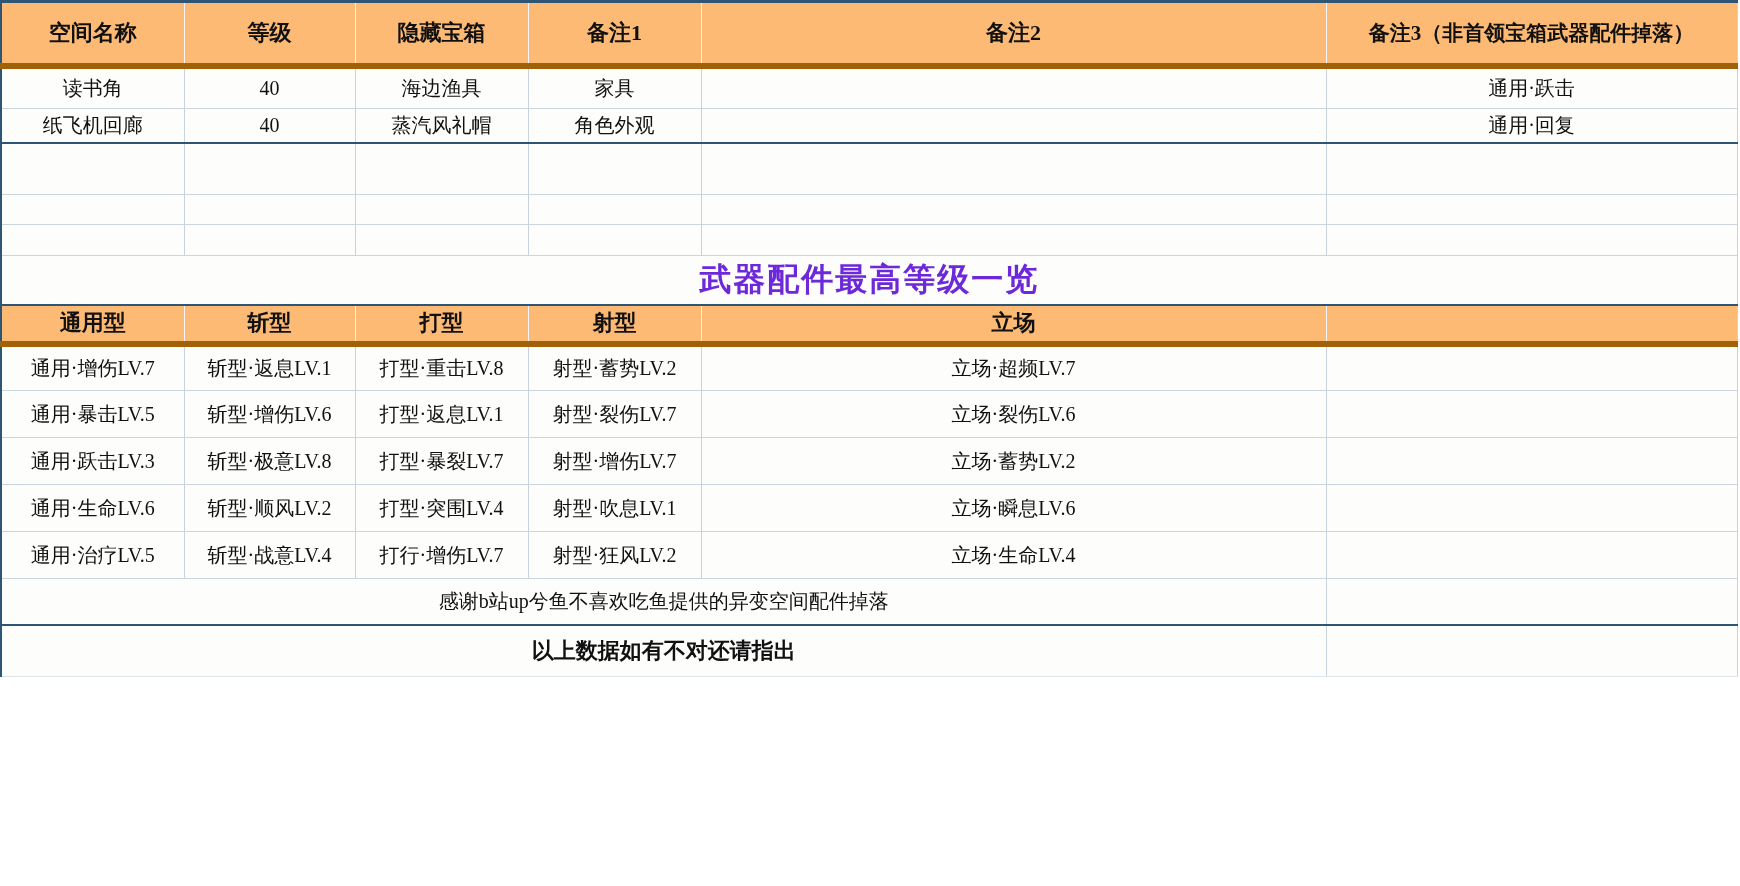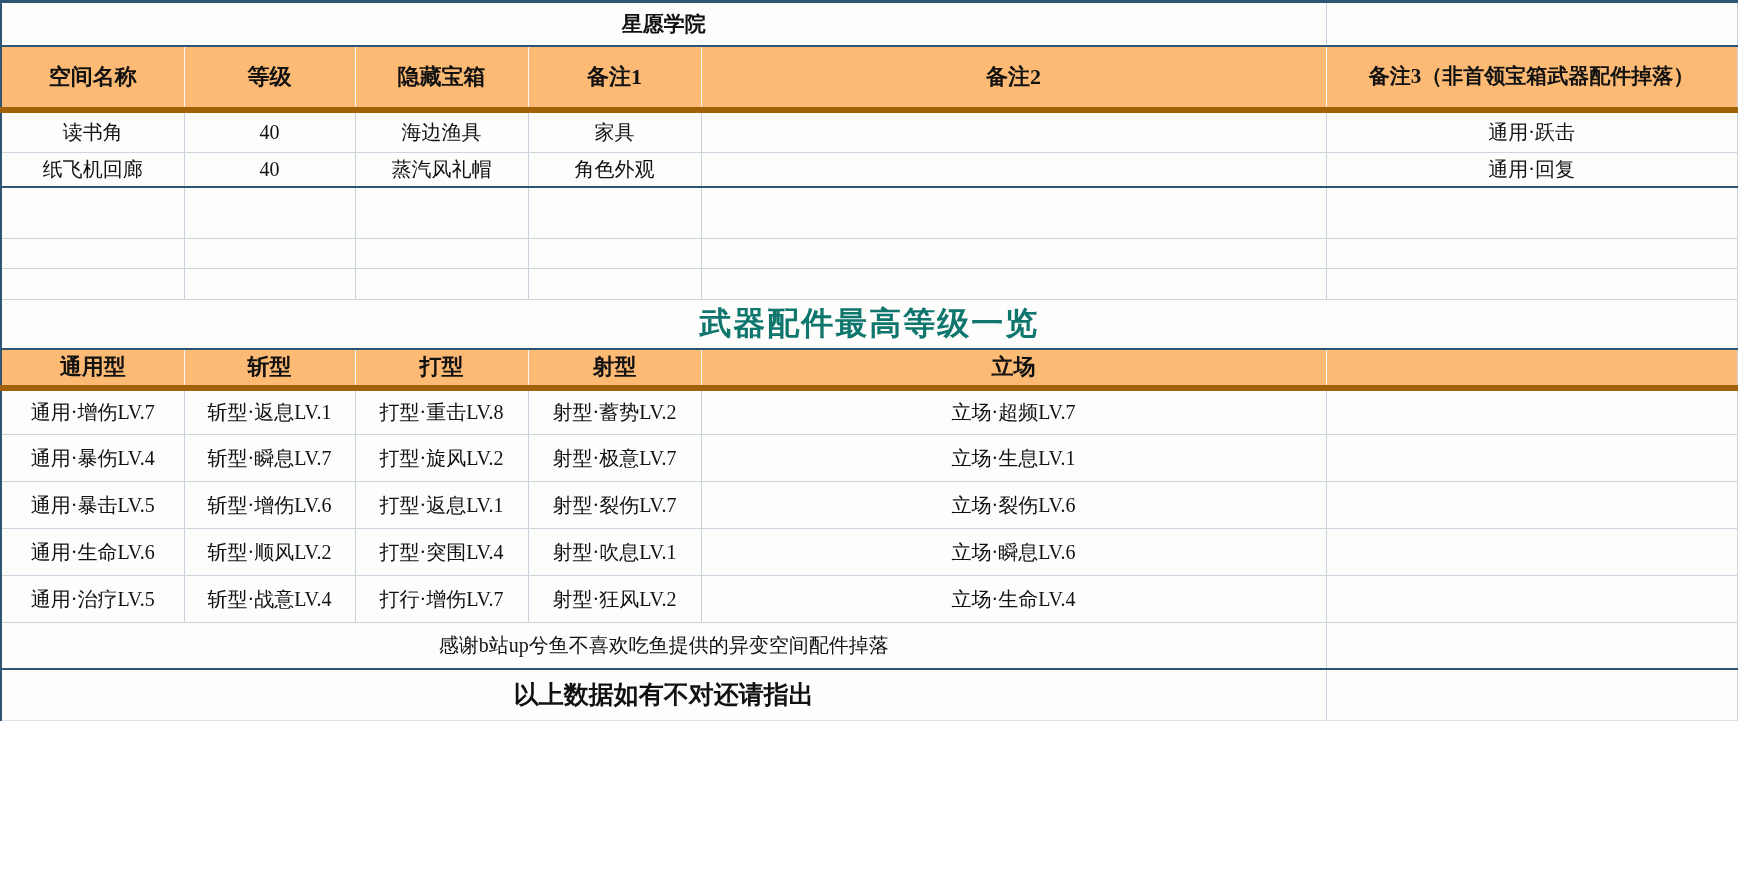--- a/index.html
+++ b/index.html
@@ -48,29 +48,29 @@
   tr.r-e2{height:30px;}
   tr.r-e3{height:31px;}
   tr.r-title2{height:49px;}
   tr.r-head2{height:39px;}
   tr.r-data{height:47px;}
   tr.r-note{height:46px;}
   tr.r-note td{border-bottom:2px solid #2e5574;font-weight:normal;}
   tr.r-final{height:52px;}
   tr.r-final td{
     font-family:"Liberation Sans","DejaVu Sans",sans-serif;
-    font-weight:bold;font-size:25px;
+    font-weight:bold;font-size:22px;
     border-bottom:1px solid #dde3ea;
   }
   tr.r-title1 td{border-bottom:2px solid #2e5574;font-weight:bold;border-left:1px solid #c9d2dd;}
   tr.r-title1 td:first-child{border-left:none;}
   .big-title{
     font-size:32px;
     font-weight:bold;
-    color:#0f766e;
+    color:#6d28d9;
     letter-spacing:2px;
   }
   .wrapcell{
     white-space:normal;
     line-height:1.35;
     padding:2px 42px;
     font-size:21px !important;
   }
   td.empty{background:#fdfdfc;}
 </style>
@@ -82,24 +82,20 @@
   <colgroup>
     <col style="width:183px">
         <col style="width:171px">
         <col style="width:173px">
     <col style="width:173px">
         <col style="width:625px">
         <col style="width:411px">
   </colgroup>
 
   <tbody>
-        <tr class="r-title1">
-    <td colspan="5" style="font-size:21px;">星愿学院</td>
-    <td class="empty"></td>
-  </tr>
 
   <tr class="head r-head1">
     <th>空间名称</th>
     <th>等级</th>
     <th>隐藏宝箱</th>
     <th>备注1</th>
     <th>备注2</th>
     <th class="wrapcell">备注3（非首领宝箱武器配件掉落）</th>
   </tr>
 
@@ -160,36 +156,36 @@
 
   <tr class="r-data">
     <td>通用·增伤LV.7</td>
     <td>斩型·返息LV.1</td>
     <td>打型·重击LV.8</td>
     <td>射型·蓄势LV.2</td>
     <td>立场·超频LV.7</td>
     <td></td>
   </tr>
   <tr class="r-data">
-    <td>通用·暴伤LV.4</td>
-    <td>斩型·瞬息LV.7</td>
-    <td>打型·旋风LV.2</td>
-    <td>射型·极意LV.7</td>
-    <td>立场·生息LV.1</td>
-    <td></td>
-  </tr>
-  <tr class="r-data">
     <td>通用·暴击LV.5</td>
     <td>斩型·增伤LV.6</td>
     <td>打型·返息LV.1</td>
     <td>射型·裂伤LV.7</td>
     <td>立场·裂伤LV.6</td>
     <td></td>
   </tr>
   <tr class="r-data">
+    <td>通用·跃击LV.3</td>
+    <td>斩型·极意LV.8</td>
+    <td>打型·暴裂LV.7</td>
+    <td>射型·增伤LV.7</td>
+    <td>立场·蓄势LV.2</td>
+    <td></td>
+  </tr>
+  <tr class="r-data">
     <td>通用·生命LV.6</td>
     <td>斩型·顺风LV.2</td>
     <td>打型·突围LV.4</td>
     <td>射型·吹息LV.1</td>
     <td>立场·瞬息LV.6</td>
     <td></td>
   </tr>
   <tr class="r-data">
     <td>通用·治疗LV.5</td>
     <td>斩型·战意LV.4</td>

